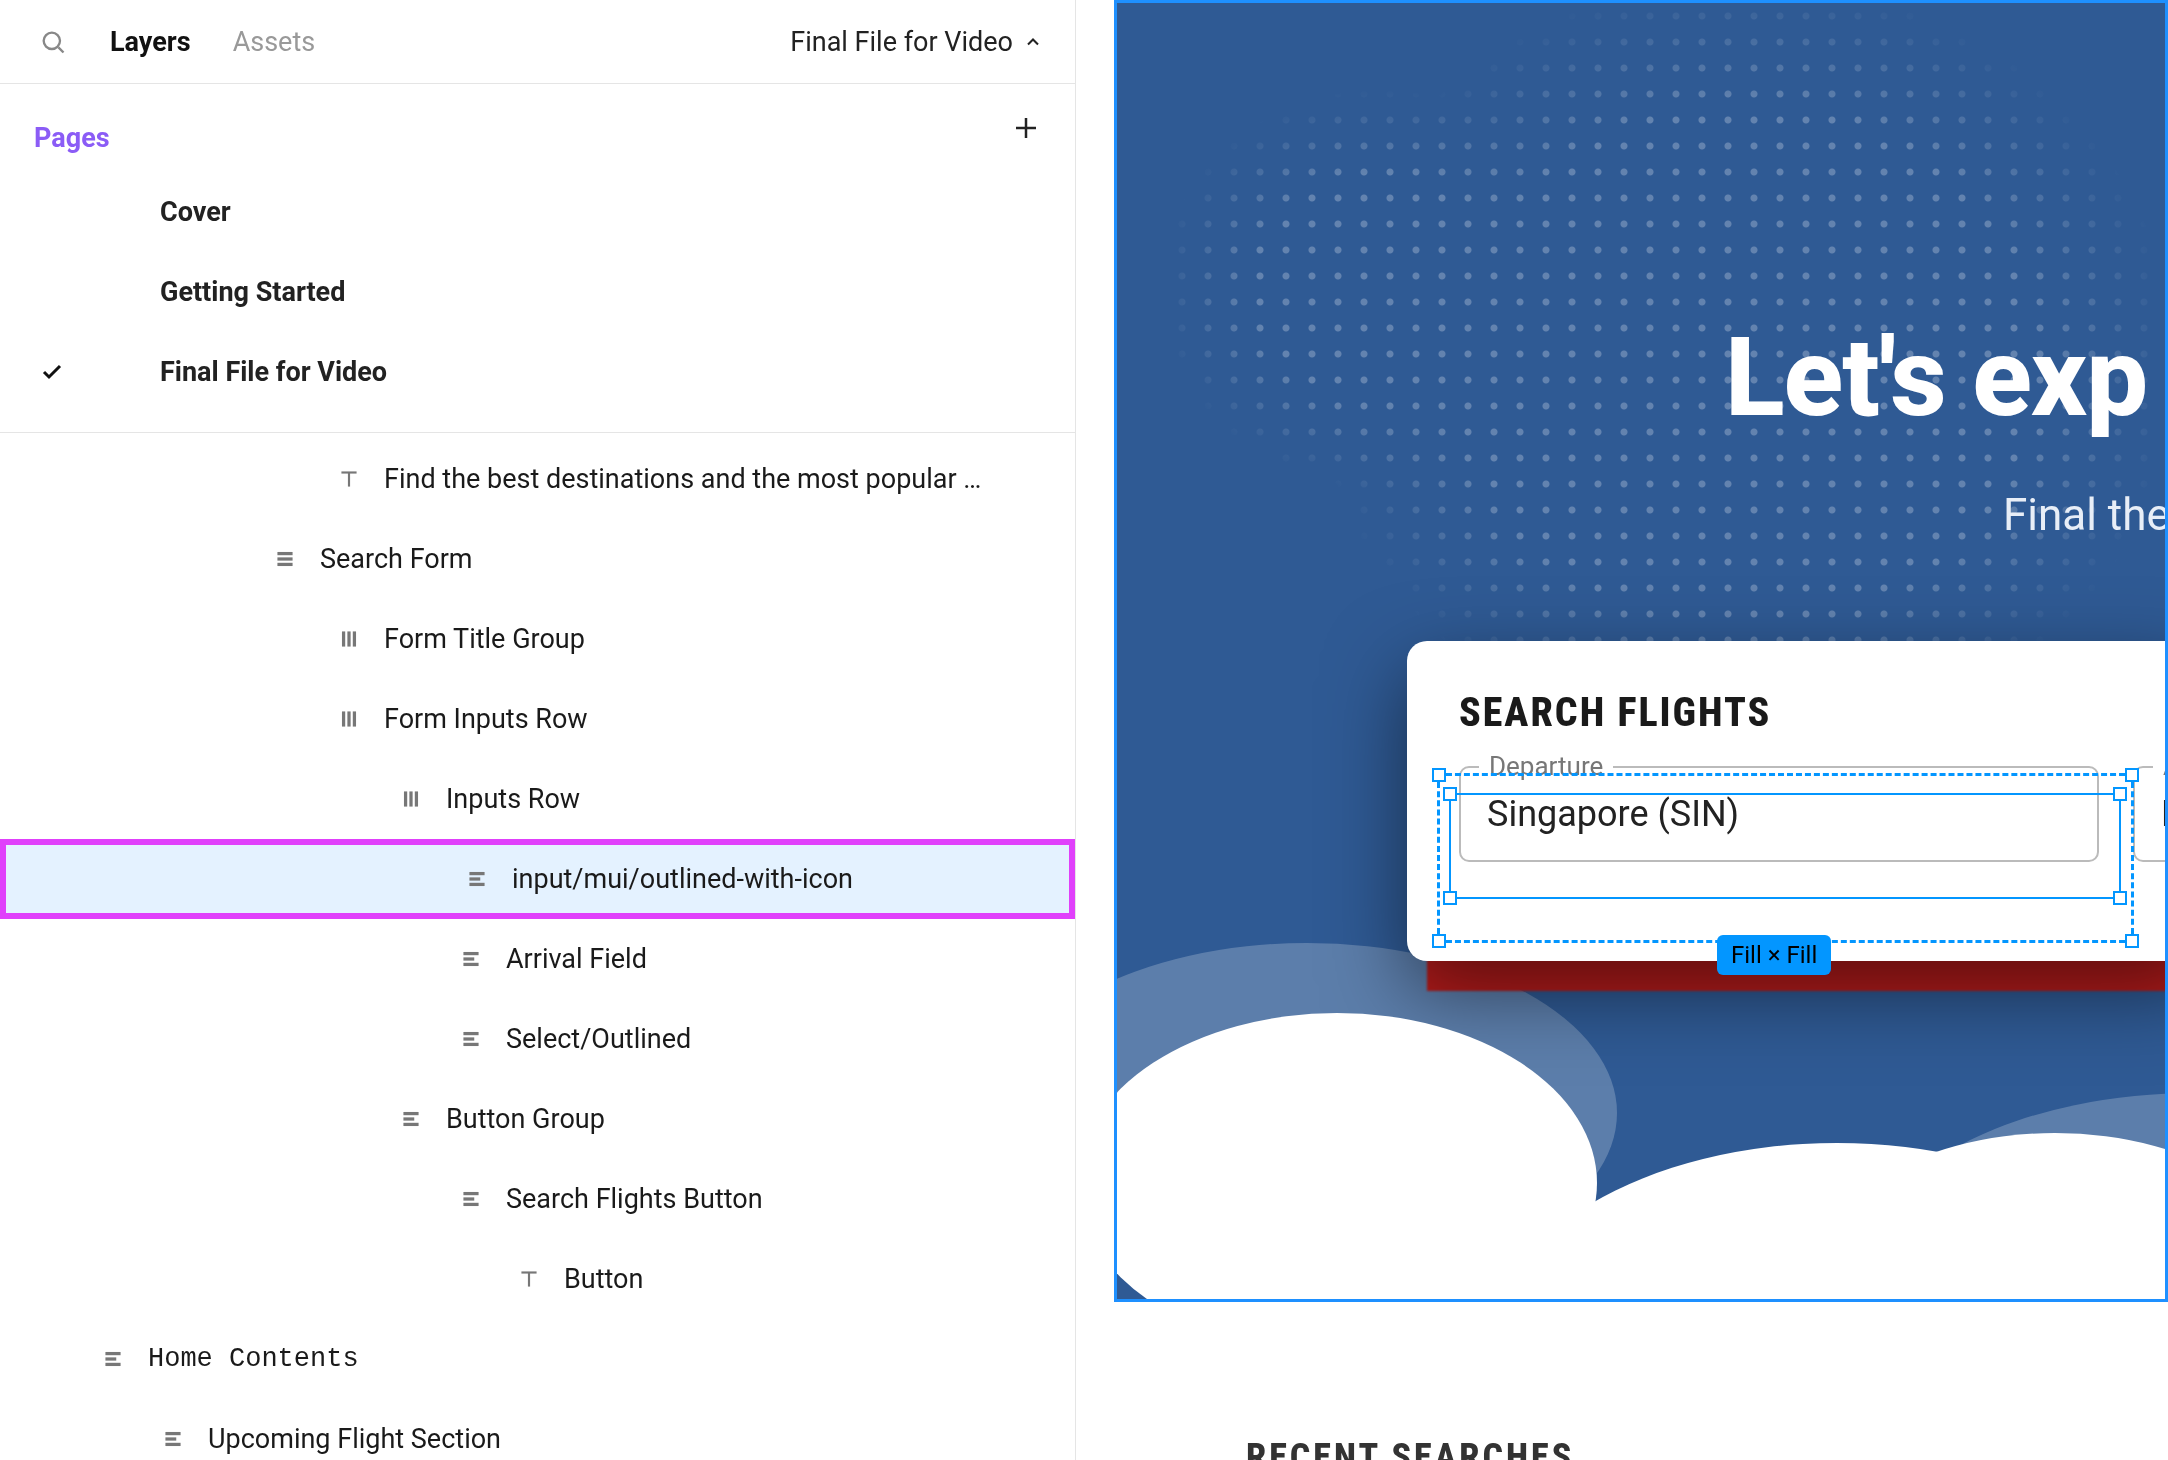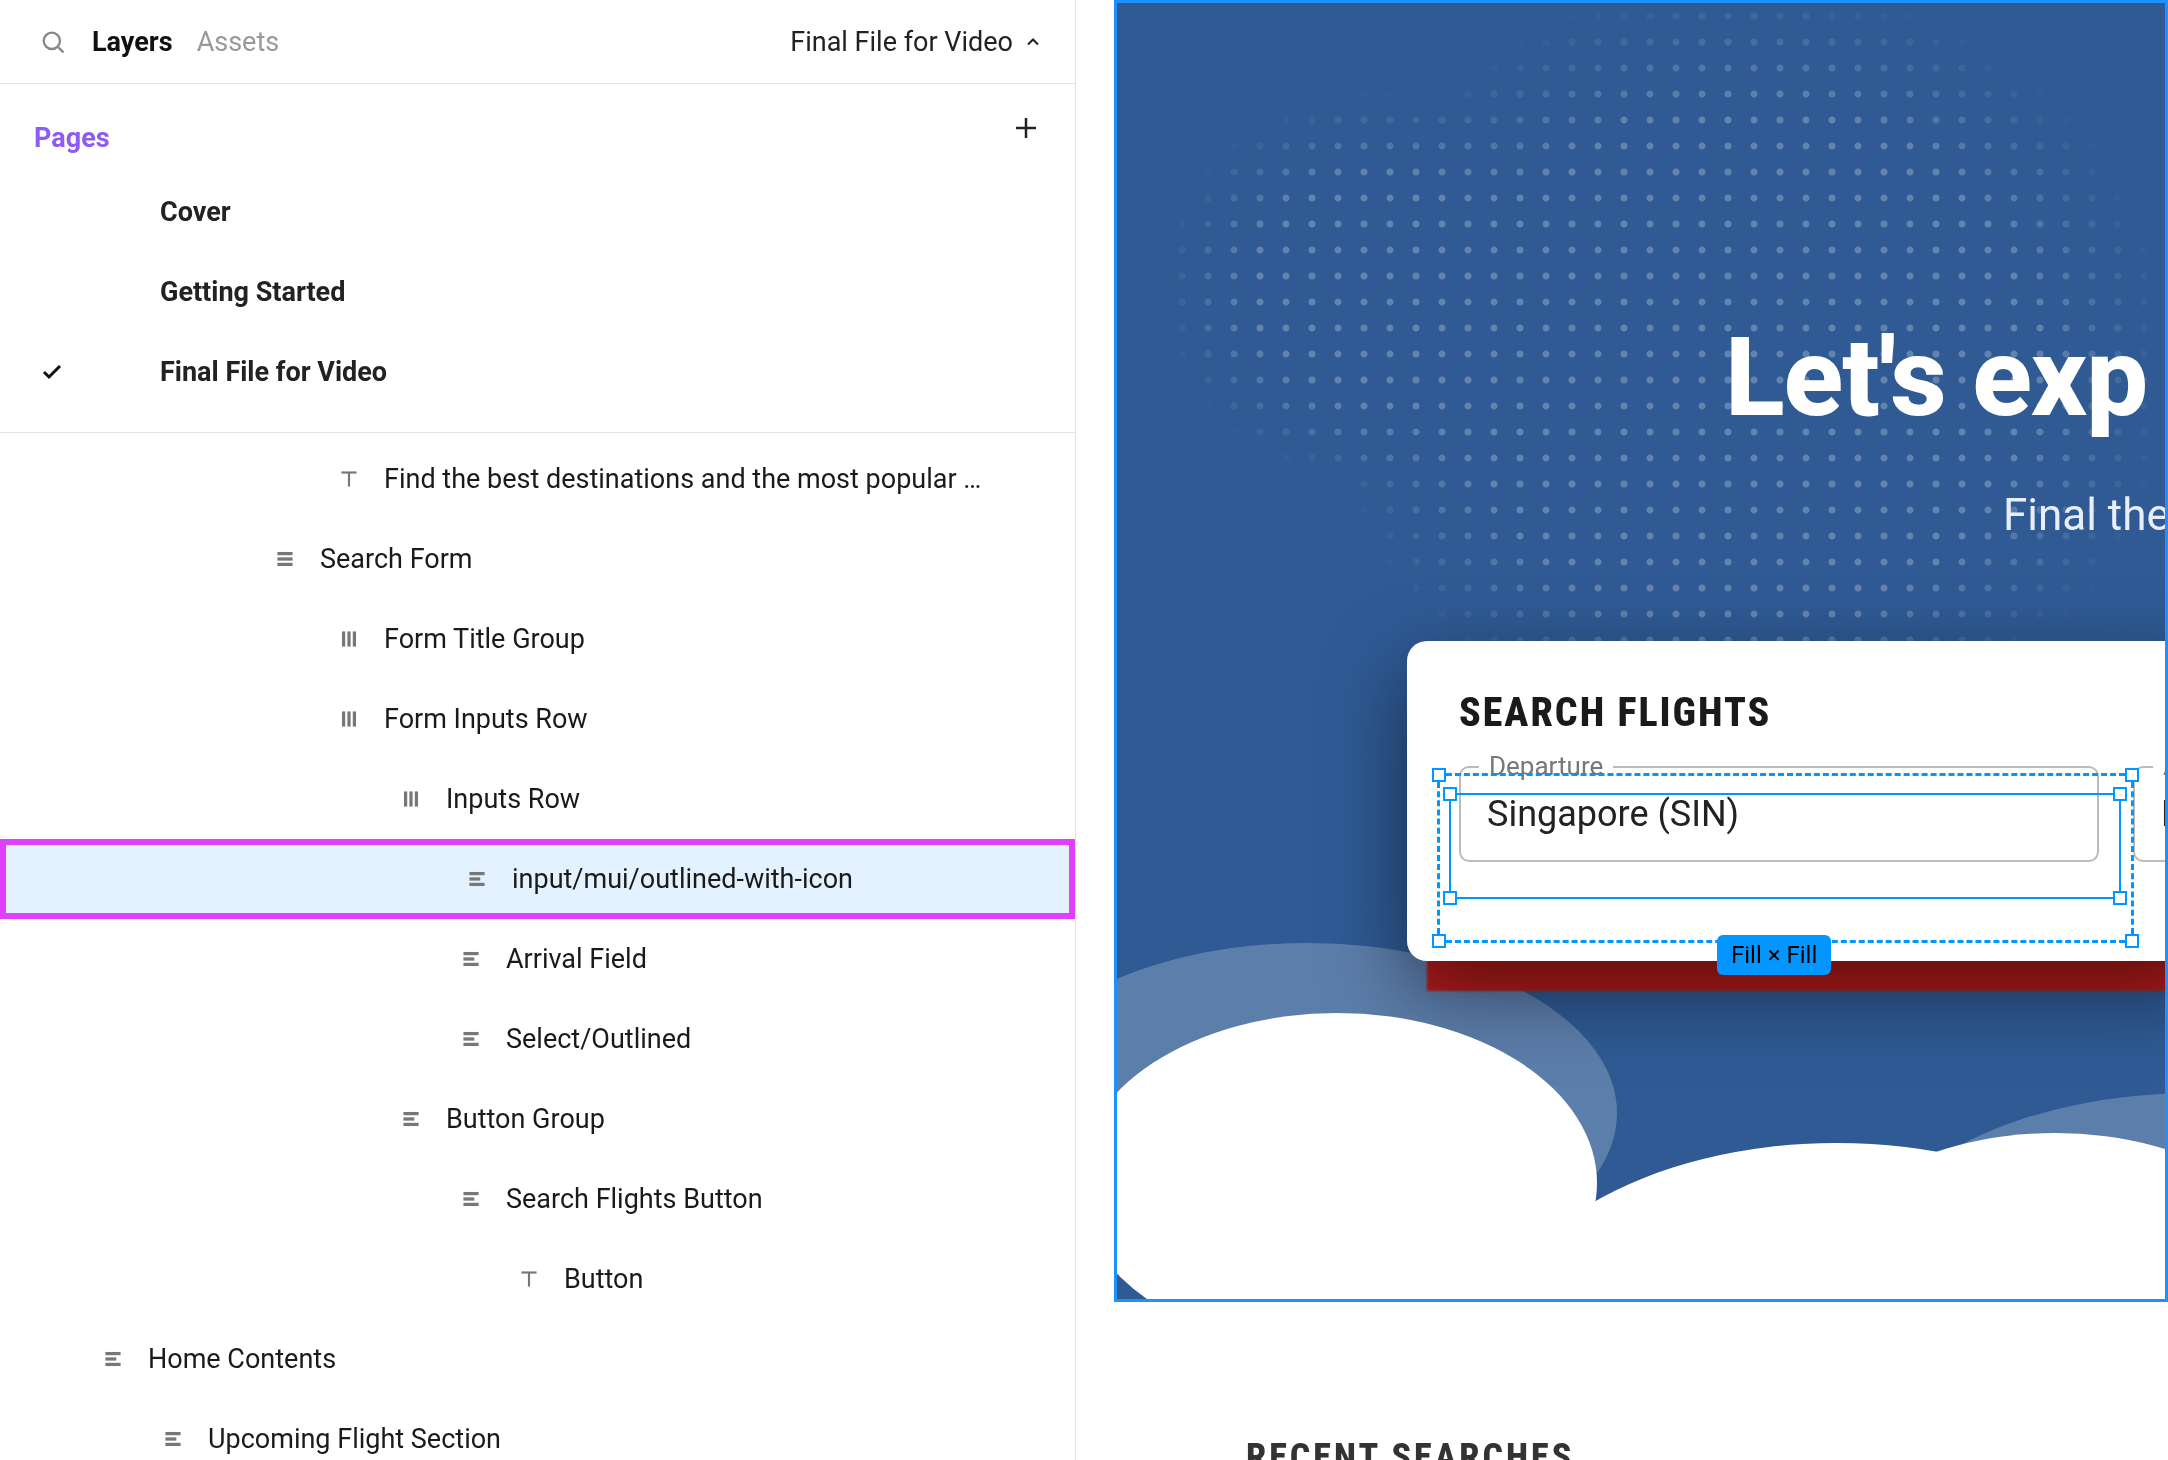--- a/index.html
+++ b/index.html
@@ -25,21 +25,21 @@
     flex-direction: column;
     border-right: 1px solid #e5e5e5;
   }
 
   .sidebar-top {
     display: flex;
     align-items: center;
     height: 84px;
     border-bottom: 1px solid #e5e5e5;
     padding: 0 32px 0 38px;
-    gap: 24px;
+    gap: 42px;
   }
   .search-ico {
     width: 30px; height:30px;
     color: #888;
     display:flex;align-items:center;justify-content:center;
   }
   .tab {
     font-size: 27px;
     font-weight: 400;
     color: #999;
@@ -109,21 +109,21 @@
   .layer.selected {
     background:#e4f2ff;
   }
   .layer .icon-slot {
     display:flex; align-items:center; justify-content:center;
     color:#555;
   }
   .layer .txt { white-space:nowrap; overflow:hidden; text-overflow:ellipsis; }
 
   
-  .ind-0 { padding-left: 100px; }
+  .ind-0 { padding-left: 100px; font-family: Liberation Mono, monospace; }
   .ind-1 { padding-left: 160px; }
   .ind-2 { padding-left: 272px; }
   .ind-3 { padding-left: 336px; }
   .ind-4 { padding-left: 398px; }
   .ind-5 { padding-left: 458px; }
   .ind-6 { padding-left: 516px; }
 
   
   .selected-highlight {
     border: 6px solid #e040fb;

